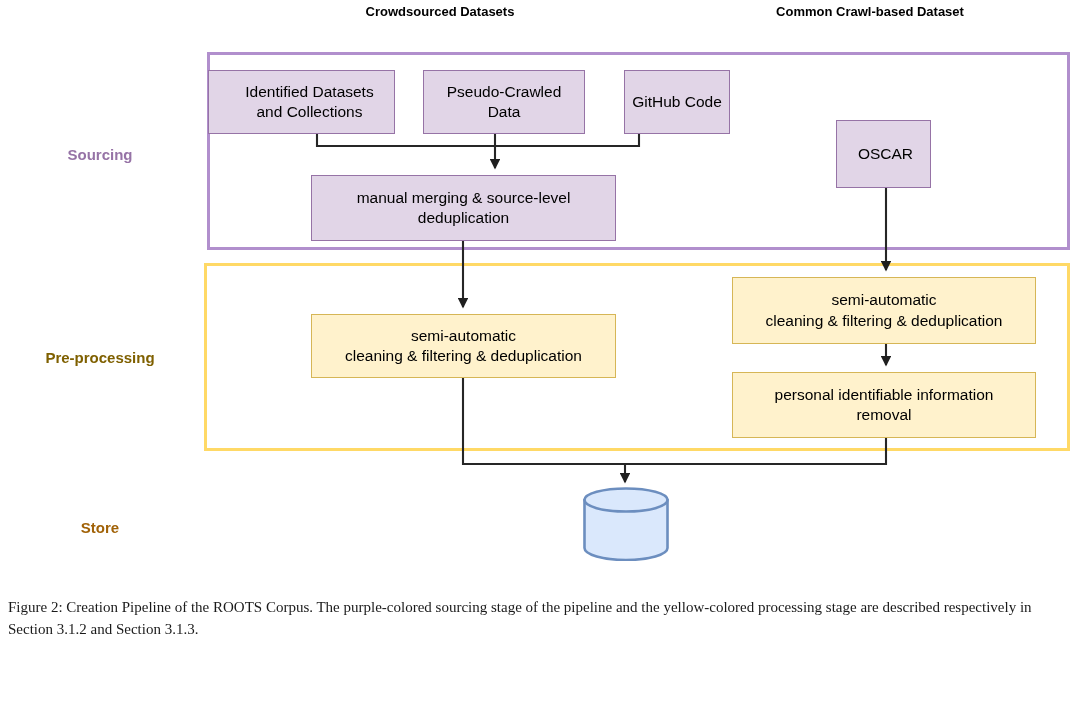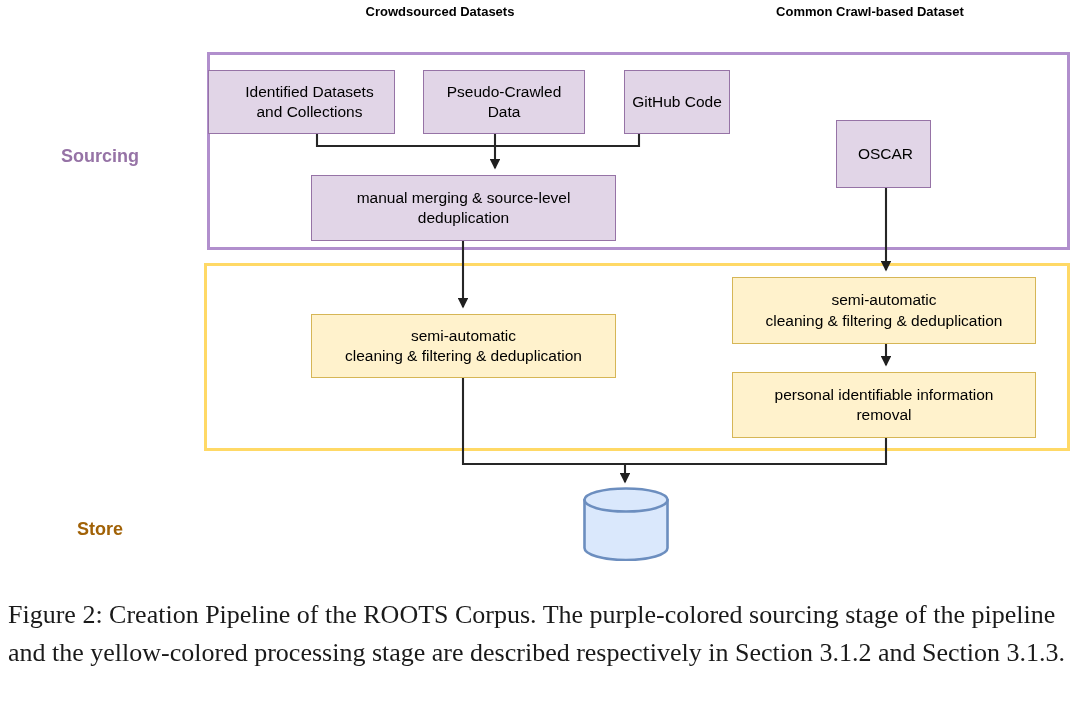--- a/index.html
+++ b/index.html
@@ -27,21 +27,21 @@
     color: #000000;
     text-align: center;
     white-space: nowrap;
   }
   #hdr-crowd { left: 290px; top: 4px; width: 300px; }
   #hdr-cc    { left: 700px; top: 4px; width: 340px; }
 
   .stage-label {
     position: absolute;
     font-weight: bold;
-    font-size: 18px;
+    font-size: 15px;
     text-align: center;
     white-space: nowrap;
   }
   #lbl-sourcing      { left: 10px; top: 146px; width: 180px; color: #9673a6; }
   #lbl-preprocessing { left: 0px;  top: 349px; width: 200px; color: #7f6000; }
   #lbl-store         { left: 10px; top: 519px; width: 180px; color: #2e3d57; }
 
   .container-box {
     position: absolute;
     background: transparent;
@@ -100,35 +100,36 @@
     width: 1080px; height: 580px;
     pointer-events: none;
   }
 
   #caption {
     position: absolute;
     left: 8px;
     top: 596px;
     width: 1064px;
     font-family: "Liberation Serif", serif;
-    font-size: 26px;
+    font-size: 15px;
     line-height: 1.47;
     color: #1a1a1a;
     text-align: left;
   }
 </style>
 </head>
 <body>
 
 <div id="figure">
 
   <div class="hdr" id="hdr-crowd">Crowdsourced Datasets</div>
   <div class="hdr" id="hdr-cc">Common Crawl-based Dataset</div>
 
   <div class="stage-label" id="lbl-sourcing" style="color: rgb(150, 115, 166);">Sourcing</div>
+  <div class="stage-label" id="lbl-preprocessing" style="color: rgb(127, 96, 0);">Pre-processing</div>
   <div class="stage-label" id="lbl-store" style="color: #a16207;">Store</div>
 
   <div class="container-box" id="cont-sourcing"></div>
   <div class="container-box" id="cont-pre"></div>
 
   <svg class="edge-svg" viewBox="0 0 1080 580" xmlns="http://www.w3.org/2000/svg">
     <defs>
       <marker id="arrow" viewBox="0 0 10 10" refX="8.6" refY="5" markerWidth="5.2" markerHeight="5.2" orient="auto-start-reverse">
         <path d="M 0 0 L 10 5 L 0 10 z" fill="#1f1f1f"></path>
       </marker>

